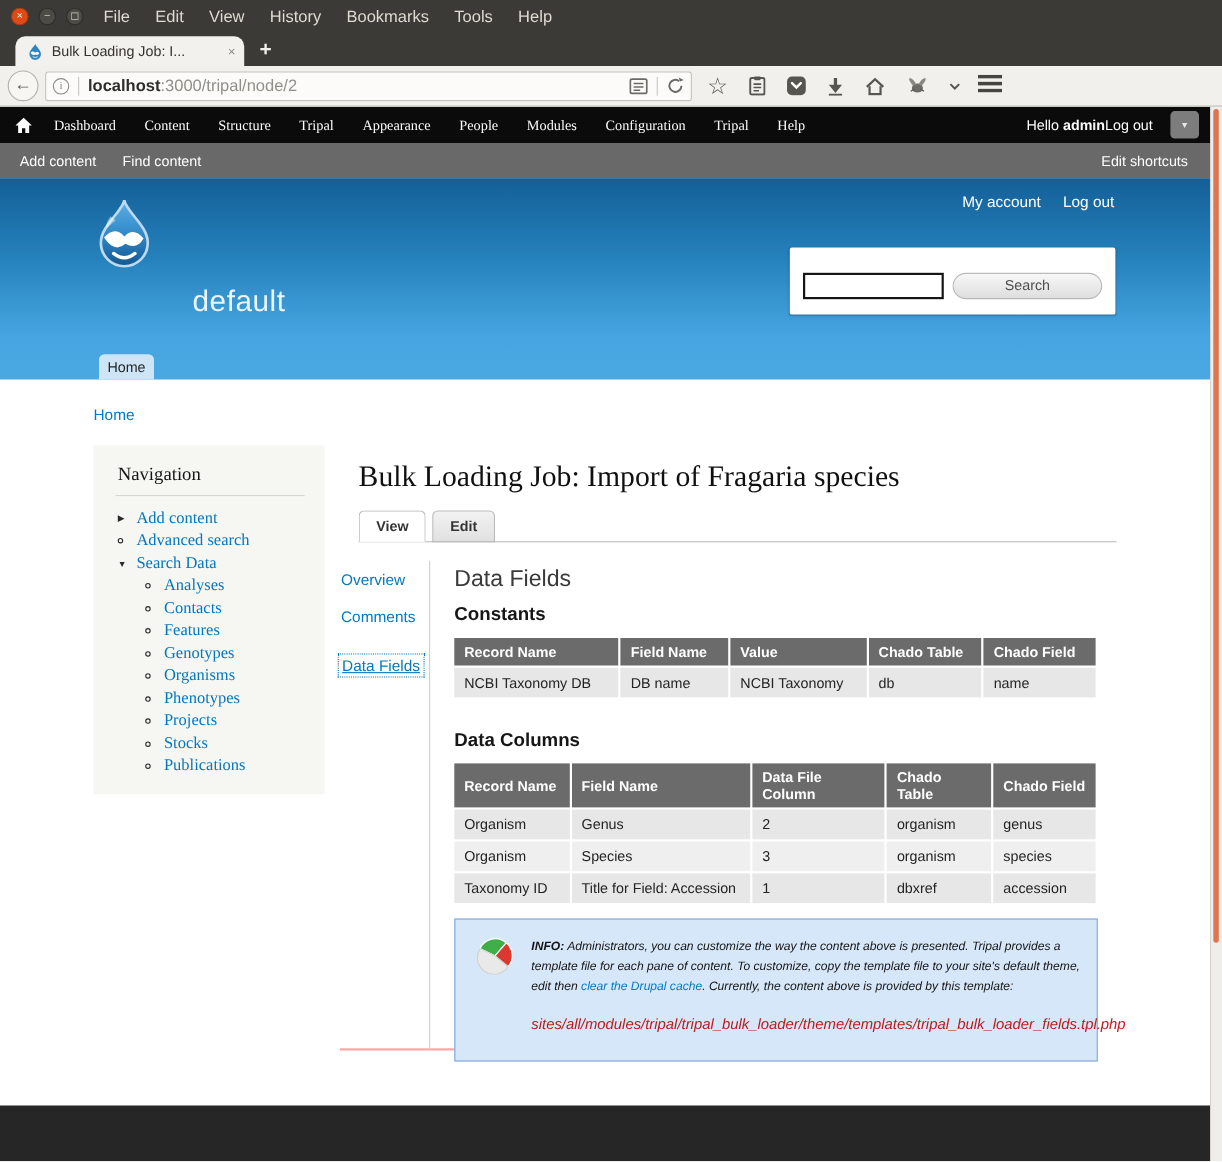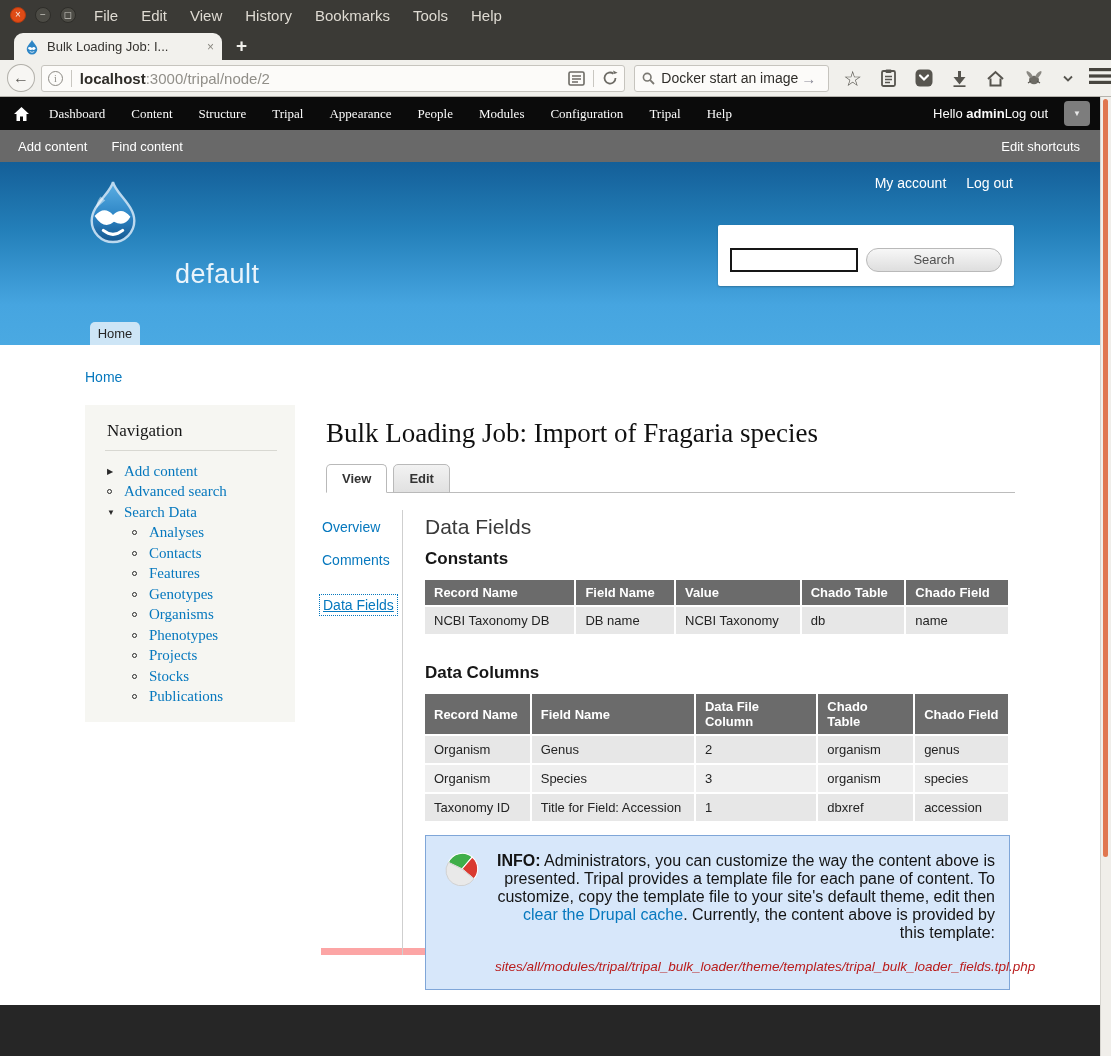--- a/index.html
+++ b/index.html
@@ -84,38 +84,38 @@
   .leafdot { width:5px; height:5px; border:1px solid #2a2a2a; border-radius:50%; display:inline-block; }
   .navlist .lnk { color:#0678be; margin-left:3px; }
 
   
   .pagetitle { position:absolute; left:326px; top:321px; width:690px; font-family:"Liberation Serif", serif; font-weight:500; font-size:27px; color:#101010; }
   .tabsrow { position:absolute; left:326px; top:367px; width:689px; height:29px; display:flex; gap:6px; border-bottom:1px solid #bcbcbc; }
   .vtab { font-size:13px; font-weight:bold; color:#333; padding:6px 15px 0; height:29px; border:1px solid #b9b9b9; border-radius:5px 5px 0 0; }
   .vtab.active { background:#fff; border-bottom:1px solid #fff; }
   .vtab.inactive { background:linear-gradient(#f2f2f2,#e1e1e1); }
 
-  .pane { position:absolute; left:321px; top:413px; width:689px; height:445px; border-bottom:7px solid #fca5a5; }
+  .pane { position:absolute; left:309px; top:413px; width:689px; height:445px; border-bottom:2px solid #fca5a5; }
   .panelinks { position:absolute; left:0; top:0; width:82px; height:445px; border-right:1px solid #cfcfcf; font-size:14px; }
   .panelinks .pl { display:block; margin:9px 0 17px 1px; color:#0678be; }
   .panelinks .pl.current { text-decoration:underline; border:1px dotted #0678be; padding:2px 3px; margin-left:-2px; display:inline-block; }
 
   .panebody { position:absolute; left:104px; top:0; width:585px; }
   .panetitle { margin-top:5px; font-size:21px; color:#3a3a3a; font-weight:500; }
   .seclabel { margin-top:10px; font-size:17px; font-weight:bold; color:#161616; }
   .seclabel.second { margin-top:27px; }
   table.dtable { border-collapse:separate; border-spacing:2px; margin-top:9px; margin-left:-2px; table-layout:fixed; }
   table.dtable th { background:#6b6b6b; color:#fff; font-size:13px; font-weight:bold; text-align:left; padding:5px 9px; }
   table.dtable td { font-size:13px; color:#242424; padding:6px 9px;margin-top:30px; }
   tr.odd td { background:#e7e7e7; }
   tr.even td { background:#efefef; }
 
   .infobox { margin-top:12px; width:585px; background:#d7e7fa; border:1px solid #7fa6d8; position:relative; padding:16px 14px 15px 69px; min-height:130px; }
   .infoicon-wrap { position:absolute; left:19px; top:16px; }
-  .infotext { font-size:16px; line-height:18px; color:#141414;text-align:right; }
+  .infotext { font-style:italic; font-size:11px; line-height:18px; color:#141414; }
   .infotext b { font-weight:bold; }
   .infopath { font-style:italic; font-size:13.5px; color:#b91c1c; margin-top:17px; }
 
   
   .footer { position:absolute; top:908px; left:0; width:1100px; height:51px; background:#262626; }
 </style>
 </head>
 <body>
 
 <div class="screen">
@@ -162,28 +162,20 @@
       </div>
       <svg width="17" height="15" viewBox="0 0 17 15">
           <rect x="1" y="1" width="15" height="13" rx="1.5" fill="none" stroke="#6d6b65" stroke-width="1.6"></rect>
           <path d="M4 5h9M4 8h9M4 11h6" stroke="#6d6b65" stroke-width="1.4"></path>
         </svg>
       <div class="urlsep"></div>
       <svg width="16" height="16" viewBox="0 0 16 16">
           <path d="M13.5 8a5.5 5.5 0 1 1-2-4.2" fill="none" stroke="#6d6b65" stroke-width="1.8"></path>
           <path d="M11 0.5 l1.2 3.6 3.4-1.4 Z" fill="#6d6b65"></path>
         </svg>
-    </div>
-    <div class="searchfield">
-      <svg width="13" height="13" viewBox="0 0 13 13">
-          <circle cx="5.2" cy="5.2" r="3.8" fill="none" stroke="#7a7872" stroke-width="1.6"></circle>
-          <path d="M8.2 8.2 L12 12" stroke="#7a7872" stroke-width="1.8"></path>
-        </svg>
-      <input type="text" value="Docker start an image" style="">
-      <span class="goarrow">→</span>
     </div>
     <div class="tbicons">
       <span class="uni star">☆</span>
       <svg width="15" height="18" viewBox="0 0 15 18">
           <rect x="1" y="2" width="13" height="15" rx="1.5" fill="none" stroke="#57554f" stroke-width="1.8"></rect>
           <rect x="4.5" y="0.5" width="6" height="3.4" rx="1" fill="#57554f"></rect>
           <path d="M4 7.5h7M4 10.5h7M4 13.5h5" stroke="#57554f" stroke-width="1.5"></path>
         </svg>
       <svg width="18" height="18" viewBox="0 0 18 18">
           <rect x="0.5" y="0.5" width="17" height="17" rx="4.5" fill="#57554f"></rect>

